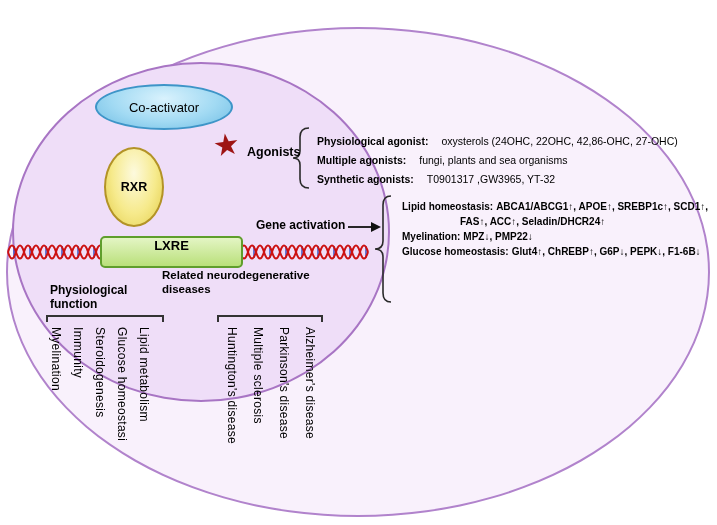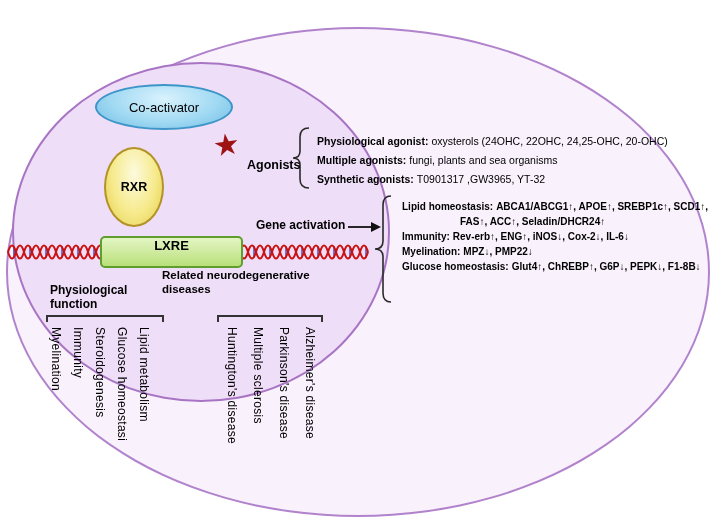--- a/index.html
+++ b/index.html
@@ -24,25 +24,25 @@
      background:radial-gradient(ellipse at 50% 32%, #ecd8fa 0%, #c89bec 55%, #a468d6 100%);
      border:2px solid #7c3fb0; }
 
   .lxre { position:absolute; left:100px; top:236px; width:143px; height:32px; z-index:3;
      display:flex; align-items:flex-start; justify-content:center; font-weight:bold; font-size:13px;
      background:linear-gradient(#e3f5c4 0%, #b9e07a 100%); border:2px solid #5f9e2c; border-radius:5px; }
 
   .star { position:absolute; left:213px; top:130px; z-index:4; font-size:30px; line-height:30px;
      color:#9e1414; transform:rotate(-8deg); }
 
-  .agonists-label { position:absolute; left:247px; top:158px; z-index:4; font-weight:bold; font-size:12.5px; }
+  .agonists-label { position:absolute; left:247px; top:145px; z-index:4; font-weight:bold; font-size:12.5px; }
   .gene-label { position:absolute; left:256px; top:218px; z-index:4; font-weight:bold; font-size:12px; }
 
   .ag-list { position:absolute; left:317px; top:132px; width:399px; z-index:4; font-size:10.5px; line-height:19px; }
-  .ag-line b { margin-right:3px; }
+  .ag-line b { margin-right:13px; }
 
   .gene-list { position:absolute; left:390px; top:199px; width:327px; z-index:4; font-size:10px; line-height:15px; font-weight:bold;padding-left:12px; }
   .gene-line { padding-left:58px; text-indent:-58px; }
   .gene-line b { margin-right:3px; }
 
   .sec-title { position:absolute; z-index:4; font-weight:bold; font-size:12px; line-height:14px; }
   .title-phys { left:50px; top:283px; width:112px; }
   .title-dis  { left:162px; top:268px; width:170px; font-size:11.5px; }
 
   .bracket { position:absolute; z-index:4; height:7px; border:2px solid #333; border-bottom:none; }
@@ -82,44 +82,41 @@
   <div class="lxre">
     <span>LXRE</span>
   </div>
 
   <div class="star">★</div>
 
   <div class="agonists-label">Agonists</div>
 
   <div class="ag-list">
     <div class="ag-line">
-      <b>Physiological agonist:</b><span>oxysterols (24OHC, 22OHC, 24,25-OHC, 20-OHC)</span>
+      <b>Physiological agonist:</b><span>oxysterols (24OHC, 22OHC, 42,86-OHC, 27-OHC)</span>
     </div>
     <div class="ag-line">
       <b>Multiple agonists:</b><span>fungi, plants and sea organisms</span>
     </div>
     <div class="ag-line">
       <b>Synthetic agonists:</b><span>T0901317 ,GW3965, YT-32</span>
     </div>
   </div>
 
   <div class="gene-label">Gene activation</div>
 
   <div class="gene-list">
     <div class="gene-line">
       <b>Lipid homeostasis:</b><span>ABCA1/ABCG1↑, APOE↑, SREBP1c↑, SCD1↑, FAS↑, ACC↑, Seladin/DHCR24↑</span>
     </div>
     <div class="gene-line">
-      <b>Immunity:</b><span>Rev-erb↑, ENG↑, iNOS↓, Cox-2↓, IL-6↓</span>
-    </div>
-    <div class="gene-line">
       <b>Myelination:</b><span>MPZ↓, PMP22↓</span>
     </div>
     <div class="gene-line">
-      <b>Glucose homeostasis:</b><span>Glut4↑, ChREBP↑, G6P↓, PEPK↓, F1-8B↓</span>
+      <b>Glucose homeostasis:</b><span>Glut4↑, ChREBP↑, G6P↓, PEPK↓, F1-6B↓</span>
     </div>
   </div>
 
   <div class="sec-title title-phys">Physiological function</div>
   <div class="bracket bracket-phys"></div>
   <div class="vlist vlist-phys">
     <span class="vitem">Myelination</span>
     <span class="vitem">Immunity</span>
     <span class="vitem">Steroidogenesis</span>
     <span class="vitem">Glucose homeostasi</span>

